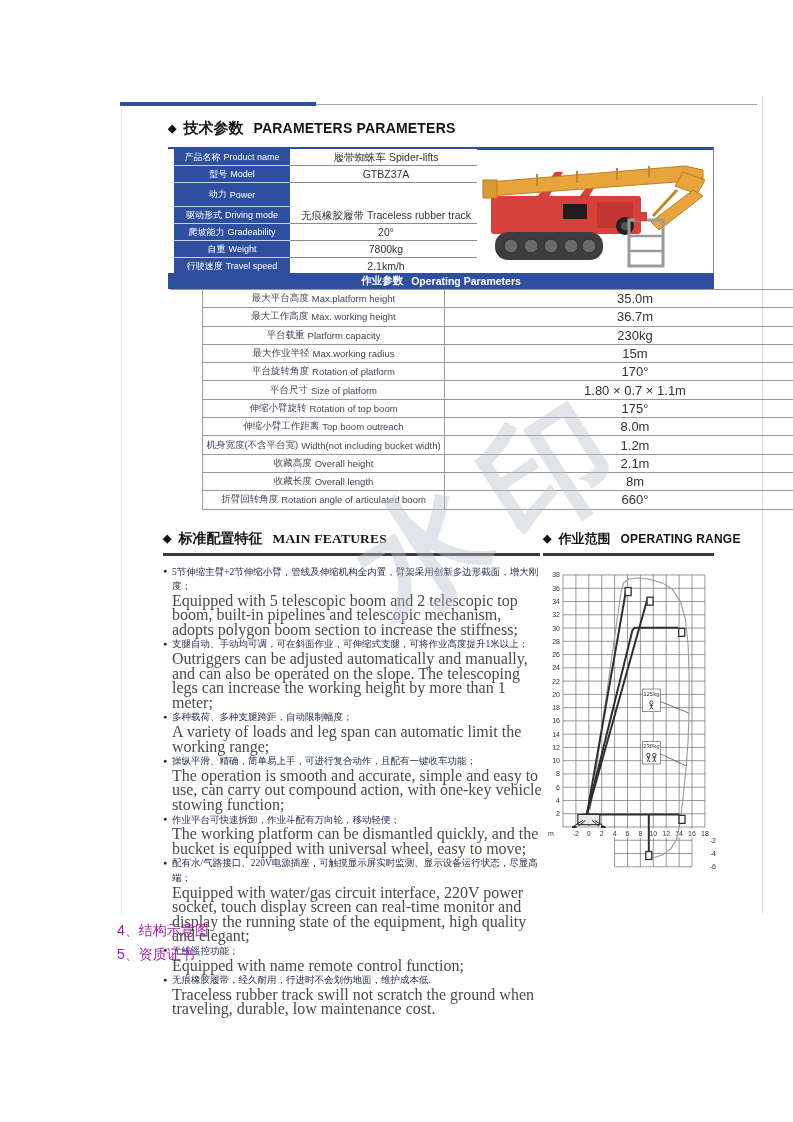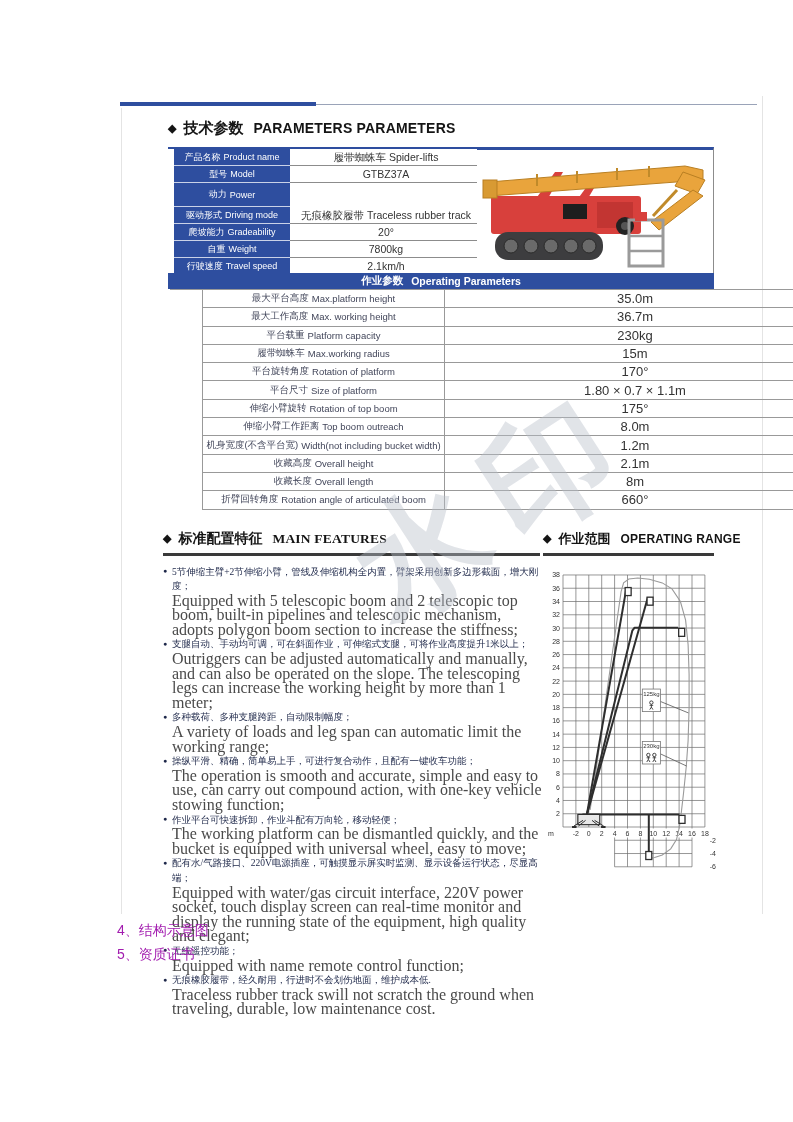--- a/index.html
+++ b/index.html
@@ -189,21 +189,21 @@
       </div>
     <div class="op-row">
         <div class="op-label">
           <span>平台载重</span>
           <span>Platform capacity</span>
         </div>
         <div class="op-value">230kg</div>
       </div>
     <div class="op-row">
         <div class="op-label">
-          <span>履带蜘蛛车</span>
+          <span>最大作业半径</span>
           <span>Max.working radius</span>
         </div>
         <div class="op-value">15m</div>
       </div>
     <div class="op-row">
         <div class="op-label">
           <span>平台旋转角度</span>
           <span>Rotation of platform</span>
         </div>
         <div class="op-value">170°</div>

